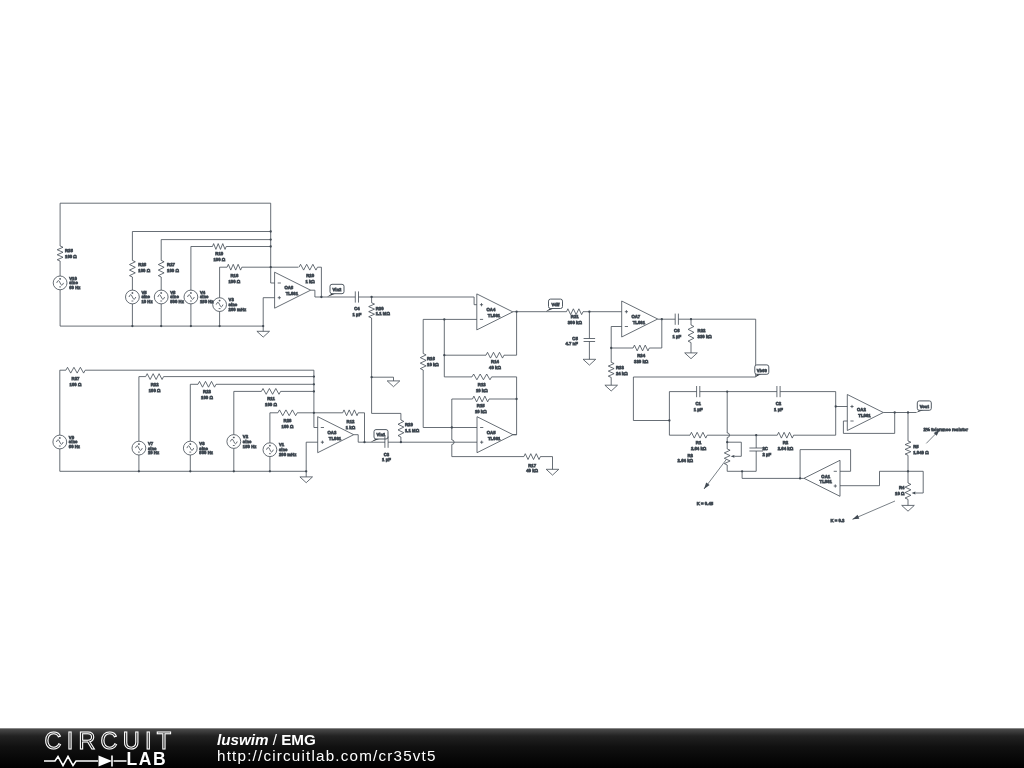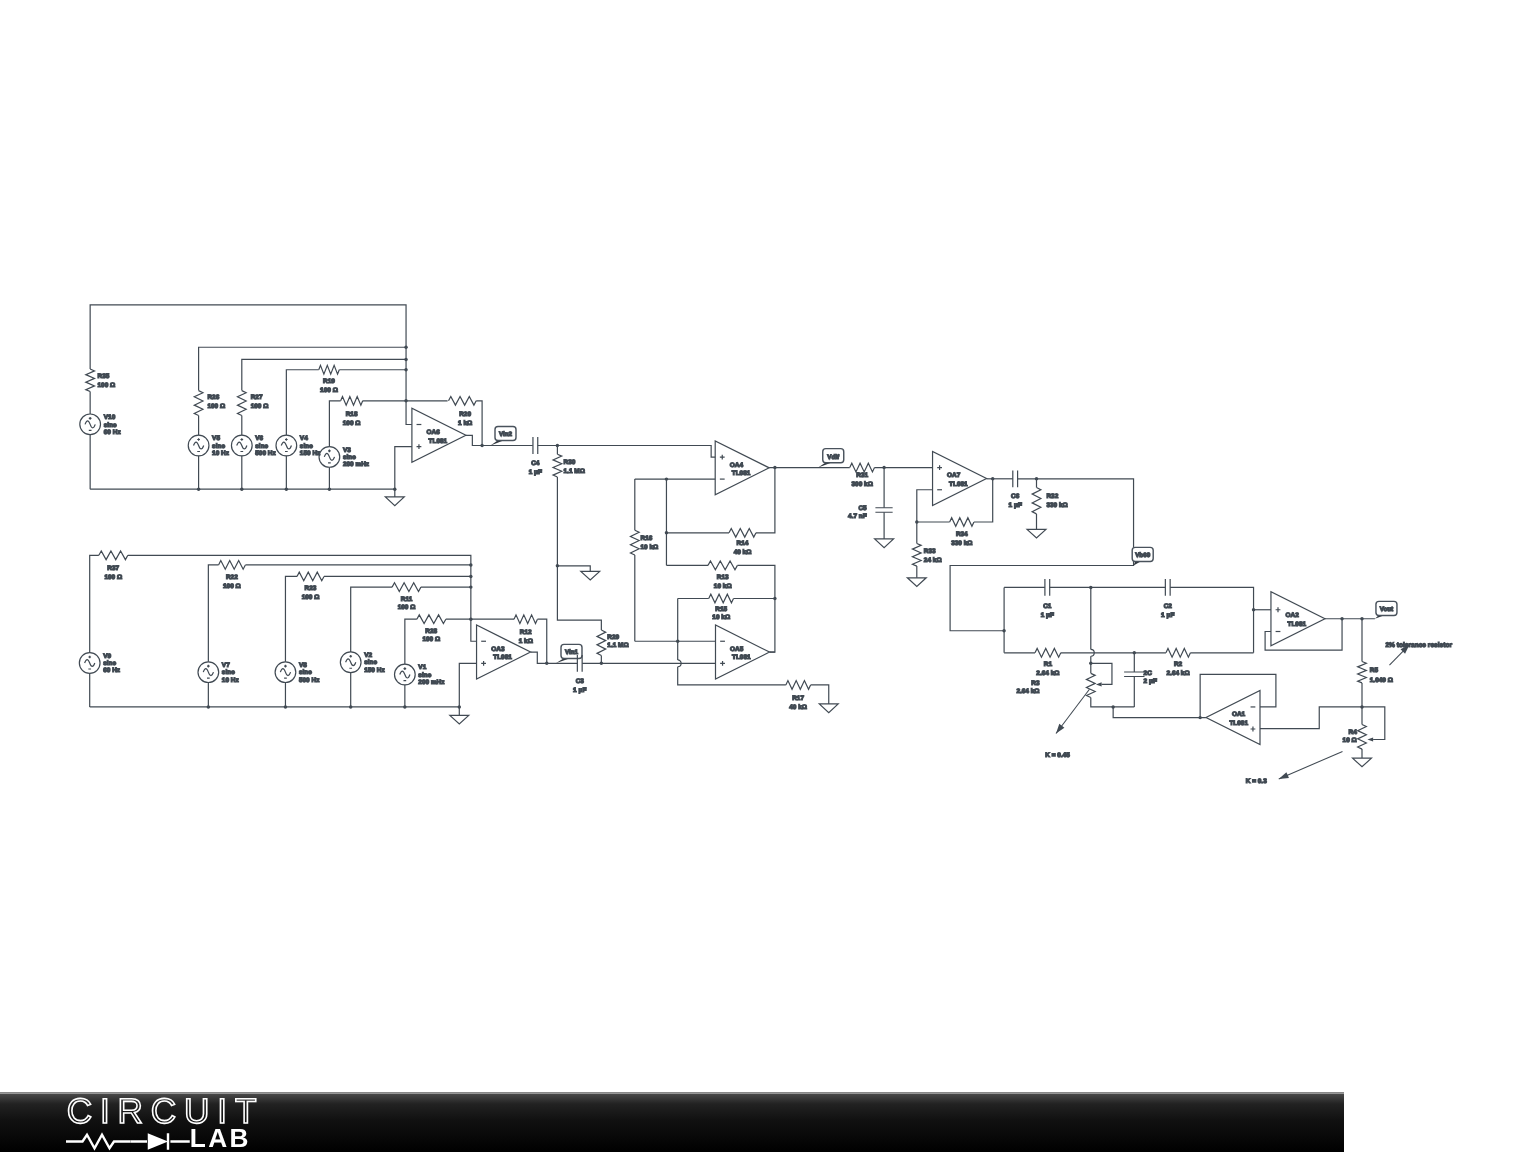--- a/index.html
+++ b/index.html
@@ -1,18 +1,18 @@
 <!DOCTYPE html>
 <html><head>
 <meta charset="utf-8">
 <title>EMG - CircuitLab</title>
 <style>
   html,body { margin:0; padding:0; background:#fff; width:1024px; height:768px; overflow:hidden; }
   * { font-family:"Liberation Sans", sans-serif; }
-  #footer { position:absolute; left:0; top:728px; width:896px; height:40px;
+  #footer { position:absolute; left:0; top:728px; width:1024px; height:40px;
     background:linear-gradient(180deg,#4a4a4a 0%,#222 18%,#111 45%,#000 100%);
     border-top:1px solid #888; box-sizing:border-box; }
 </style>
 </head>
 <body>
 
 <svg width="1024" height="768" viewBox="0 0 1024 768" fill="none" stroke="#414a53" stroke-width="0.8" stroke-linecap="butt" stroke-linejoin="miter" font-family="Liberation Sans, sans-serif" font-weight="bold" text-rendering="geometricPrecision">
 <g>
 
 <g>
@@ -813,14 +813,18 @@
     <text x="44.5" y="19.9" font-size="23.5" letter-spacing="5.2" fill="none" stroke="#fff" stroke-width="1.05" font-family="Liberation Sans, sans-serif">CIRCUIT</text>
     <g stroke="#fff" stroke-width="1.6" fill="none">
       <path d="M44,32 h11 l3,-4.5 l5,9 l5,-9 l5,9 l3,-4.5 h11"></path>
       <path d="M87,32 H98 M113.6,32 H126.5"></path>
       <path d="M112,26.5 V37.5"></path>
     </g>
     <polygon points="98.5,26.5 98.5,37.5 112,32" fill="#fff" stroke="none"></polygon>
     <text x="126.5" y="35.8" font-size="17.5" letter-spacing="1.6" fill="#fff" font-weight="bold" font-family="Liberation Sans, sans-serif">LAB</text>
   </svg>
 
+  <div style="position:absolute;left:217px;top:3.2px;color:#fff;font-size:15.2px;line-height:15px;">
+    <div><span style="font-style:italic;font-weight:bold;">luswim</span> / <span style="font-weight:bold;">EMG</span></div>
+    <div style="margin-top:0.5px;letter-spacing:1.2px;">http://circuitlab.com/cr35vt5</div>
+  </div>
 </div>
 
 
 </body></html>

